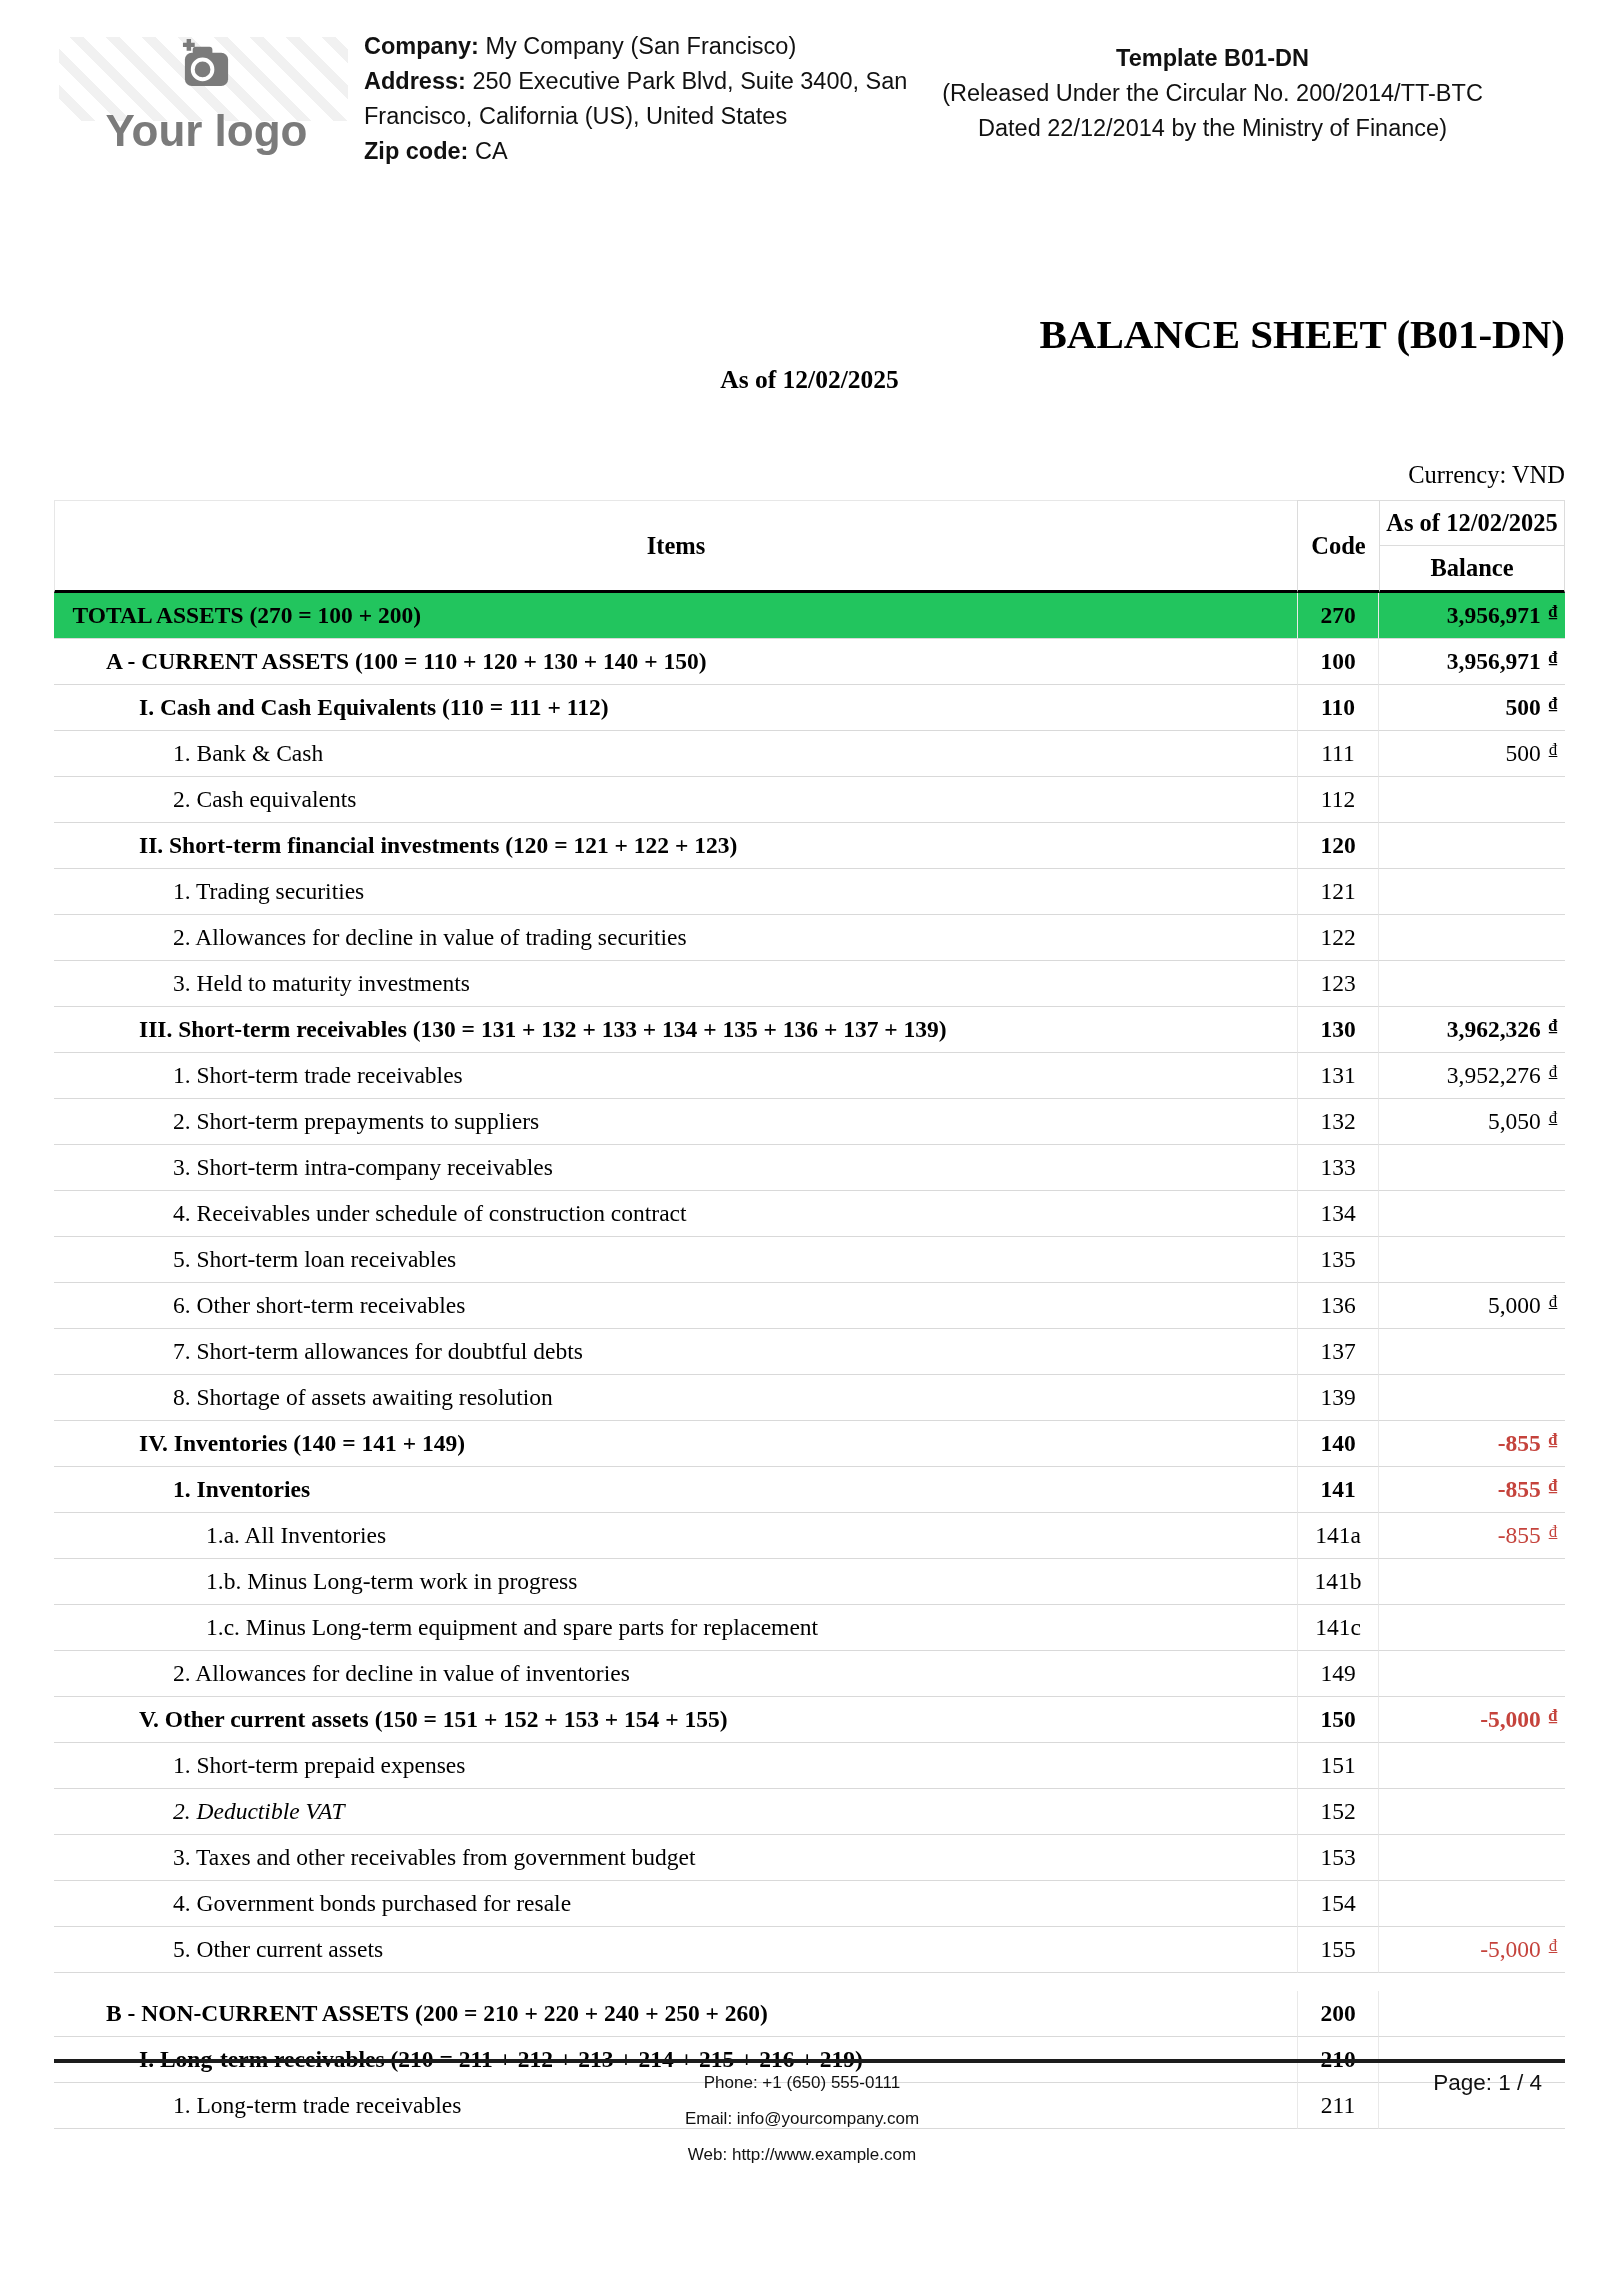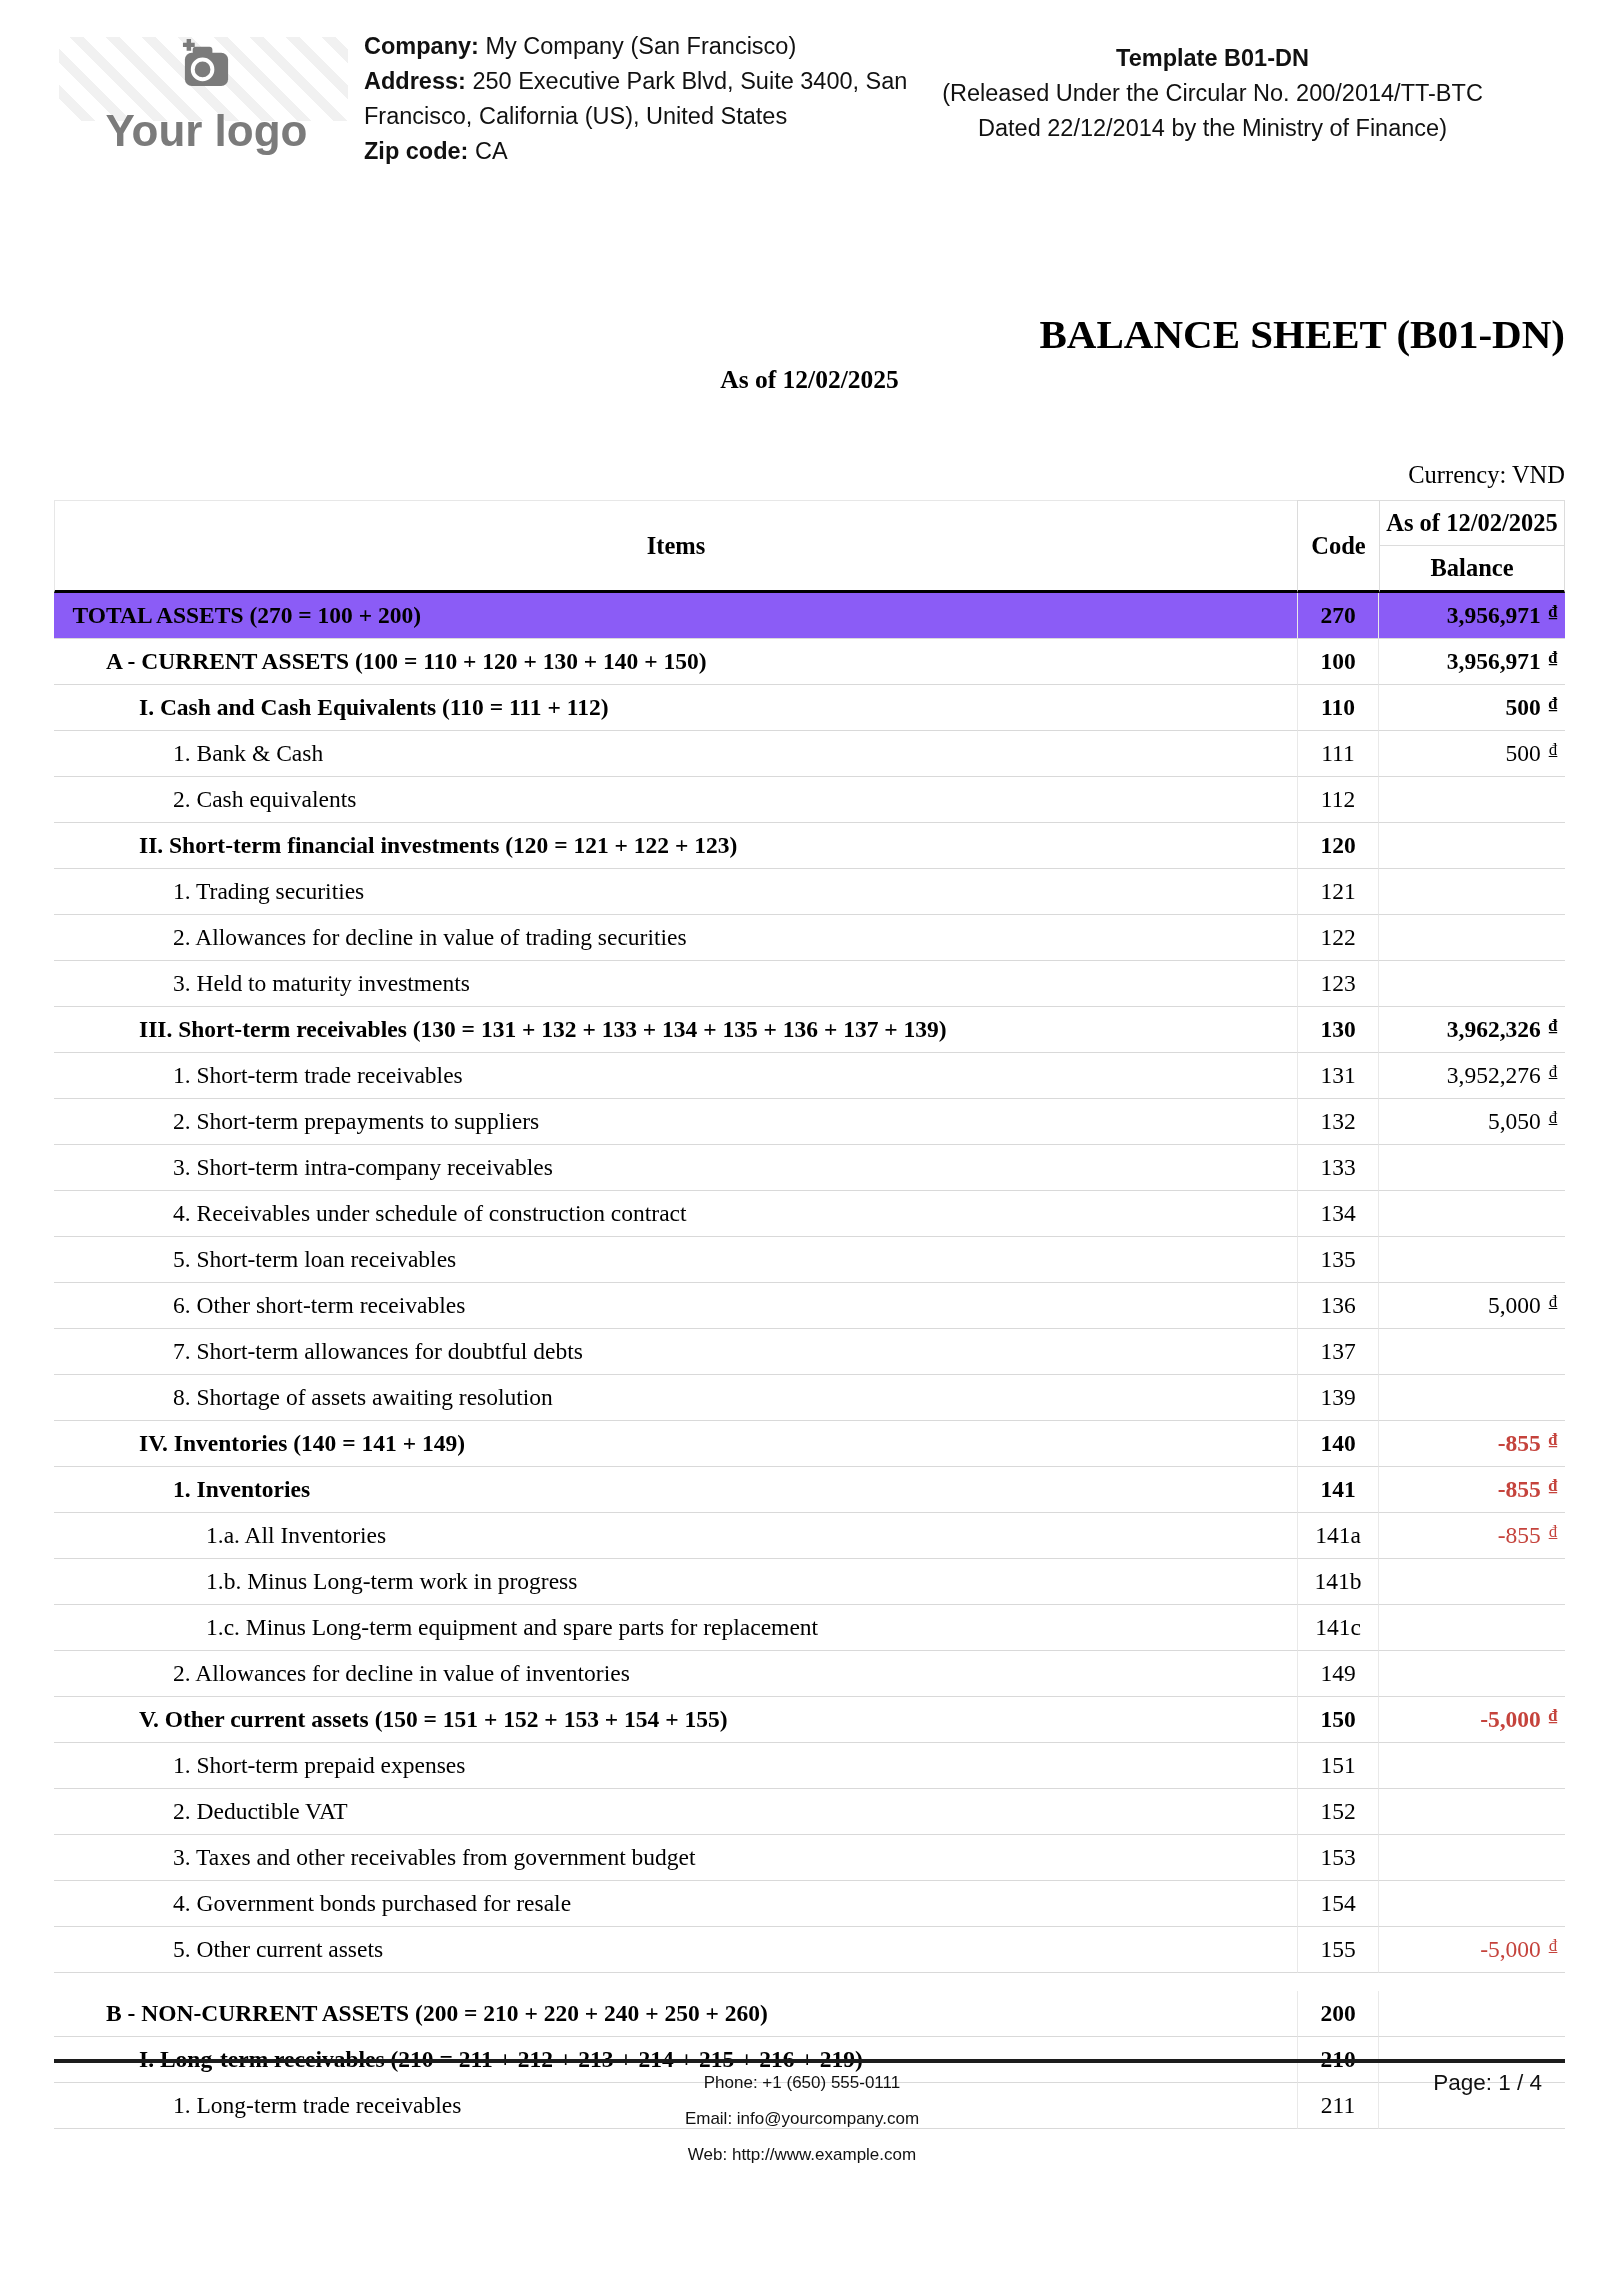--- a/index.html
+++ b/index.html
@@ -36,21 +36,21 @@
     font-size:24.5px;background:#fff;}
   .sheet th.h-items{border-top:1px solid #e7e7e7;border-left:1px solid #e7e7e7;border-bottom:3.9px solid #000;}
   .sheet th.h-code{border-top:1px solid #dcdcdc;border-left:1px solid #dcdcdc;border-bottom:3.9px solid #000;}
   .sheet th.h-asof{border:1px solid #dcdcdc;}
   .sheet th.h-bal{border-left:1px solid #dcdcdc;border-right:1px solid #dcdcdc;border-bottom:3.9px solid #000;}
   .sheet td{height:43px;vertical-align:middle;border-bottom:1px solid #d9d9d9;background:#fff;}
   .sheet td.c-items{text-align:left;}
   .sheet td.c-code{text-align:center;border-left:1px solid #e9e9e9;border-right:1px solid #e9e9e9;}
   .sheet td.c-val{text-align:right;padding-right:7.8px;white-space:nowrap;}
   .sheet tr.bold td{font-weight:700;}
-  .sheet tr.total td{background:#8b5cf6;}
+  .sheet tr.total td{background:#22c55e;}
   .sheet tr.neg td.c-val{color:#c5433c;}
   .sheet tr.spacer td{height:15.7px;border:none;background:#fff;}
   .cur{font-size:16.7px;margin-left:7.8px;vertical-align:5.9px;}
 
   
   .footer-line{position:absolute;left:54px;top:2059px;width:1511px;height:3.9px;background:#1c1c1c;}
   .footer-center{position:absolute;left:0;top:2065px;width:1604px;text-align:center;
     font-size:17px;line-height:36px;color:#111;}
   .footer-page{position:absolute;right:78px;top:2065px;font-size:22.5px;line-height:36px;color:#111;}
 </style>
@@ -228,21 +228,21 @@
     <td class="c-items" style="padding-left: 85px;">V. Other current assets (150 = 151 + 152 + 153 + 154 + 155)</td>
     <td class="c-code">150</td>
     <td class="c-val"><span class="num">-5,000</span><span class="cur">₫</span></td>
   </tr>
         <tr>
     <td class="c-items" style="padding-left: 119px;">1. Short-term prepaid expenses</td>
     <td class="c-code">151</td>
     <td class="c-val"><span class="num"></span></td>
   </tr>
         <tr>
-    <td class="c-items" style="padding-left: 119px;">2. Deductible VAT</td>
+    <td class="c-items" style="padding-left: 119px; font-style: italic;">2. Deductible VAT</td>
     <td class="c-code">152</td>
     <td class="c-val"><span class="num"></span></td>
   </tr>
         <tr>
     <td class="c-items" style="padding-left: 119px;">3. Taxes and other receivables from government budget</td>
     <td class="c-code">153</td>
     <td class="c-val"><span class="num"></span></td>
   </tr>
         <tr>
     <td class="c-items" style="padding-left: 119px;">4. Government bonds purchased for resale</td>

